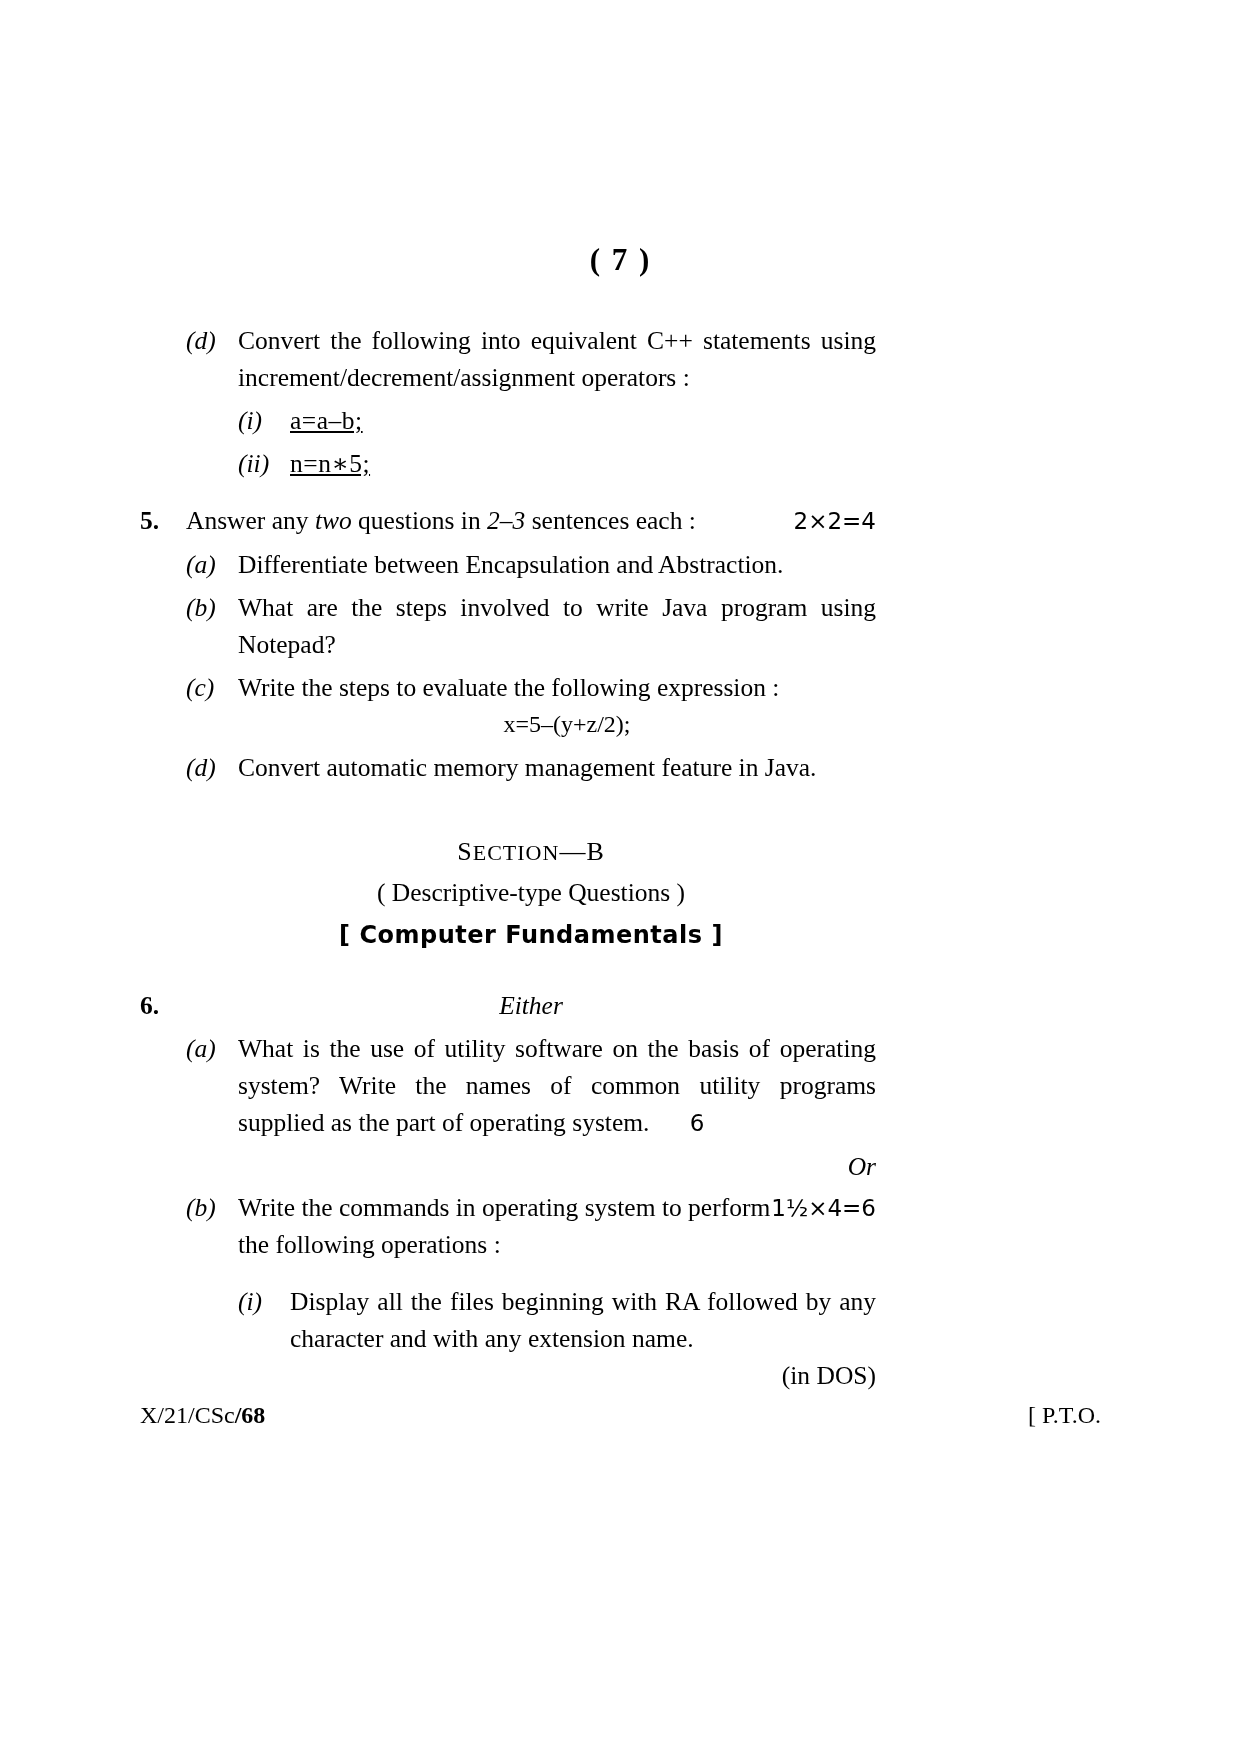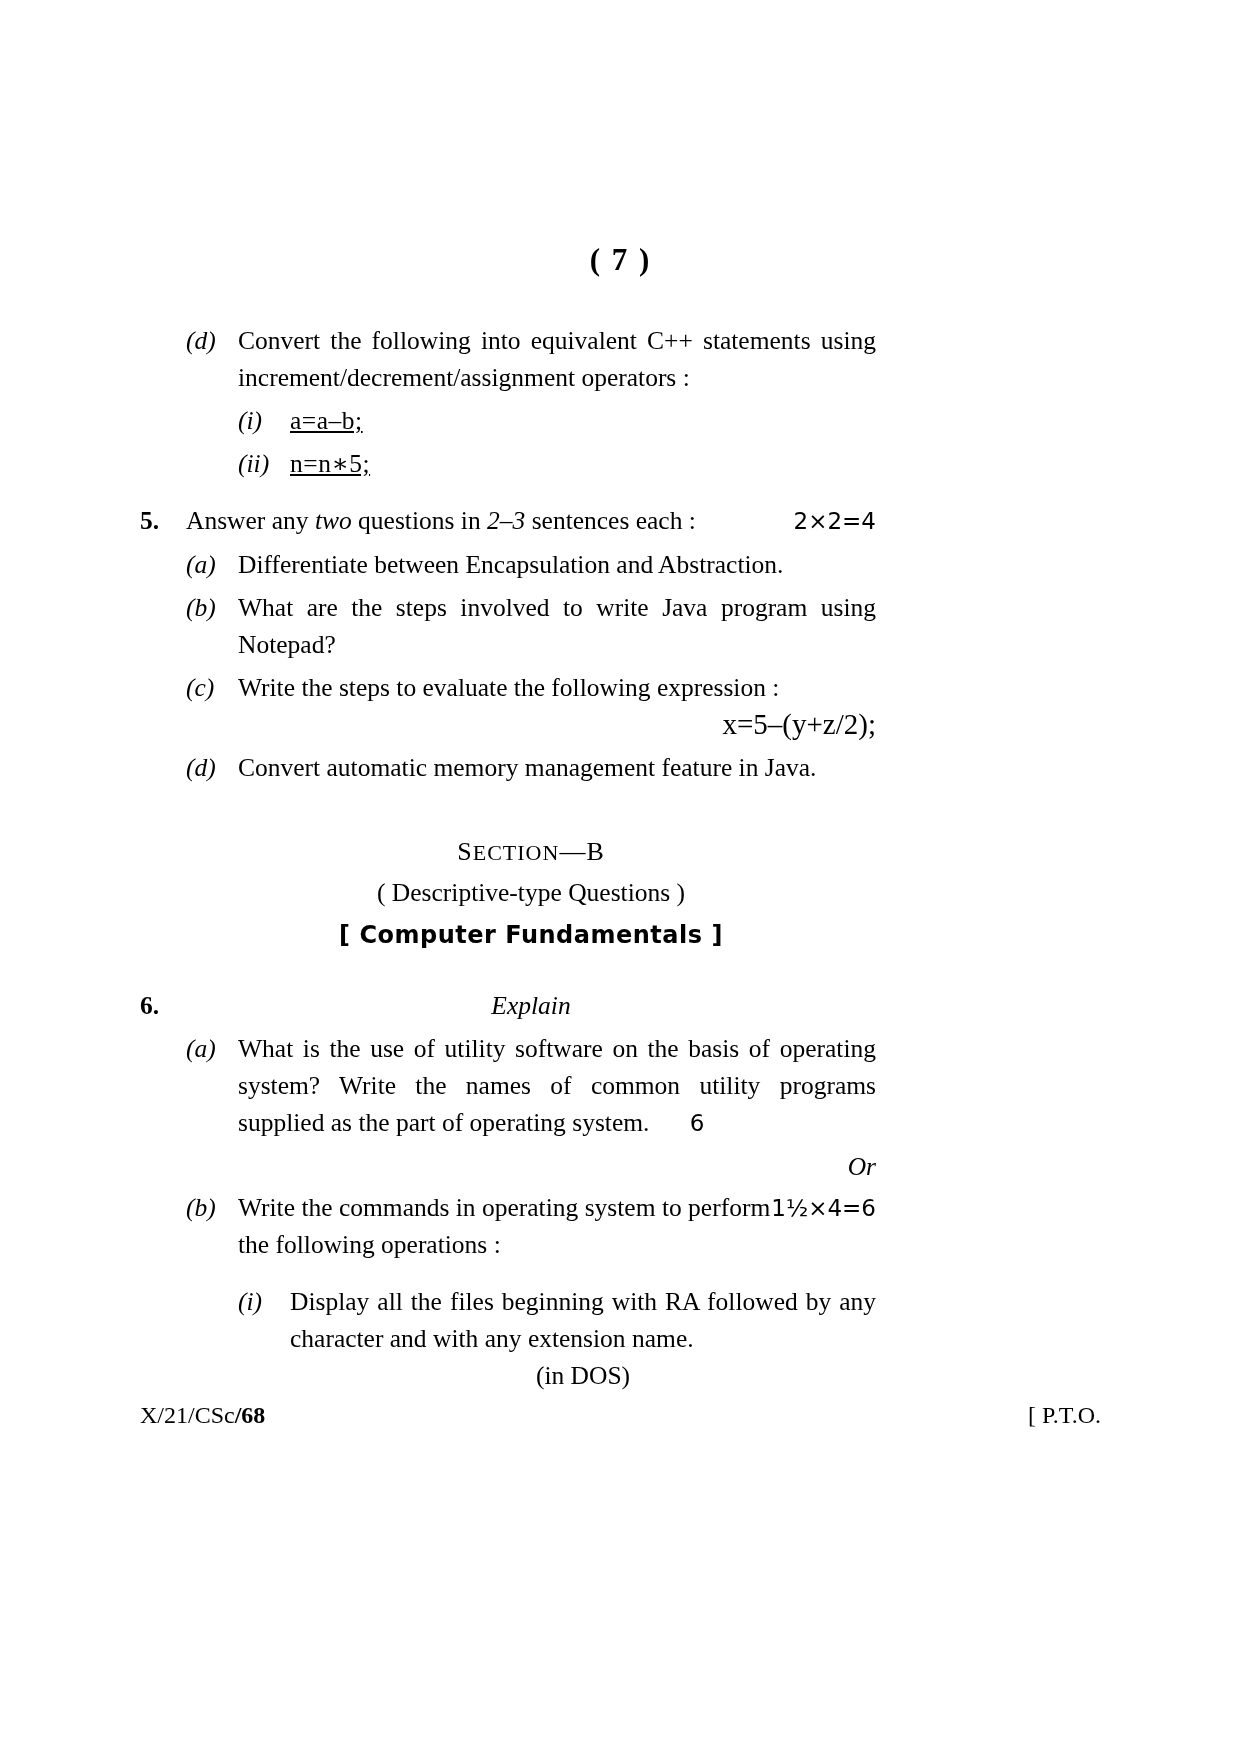--- a/index.html
+++ b/index.html
@@ -84,22 +84,22 @@
 
   
   .mathline {
     font-size: 25.5px;
     line-height: 37px;
     letter-spacing: 0.5px;
     text-decoration: underline;
   }
 
   .centered-math {
-    text-align: right;
-    font-size: 29px;
+    text-align: center;
+    font-size: 24px;
     line-height: 37px;
     padding-left: 20px;
   }
 
   
   .marks {
     font-family: "DejaVu Sans", "Liberation Sans", sans-serif;
     font-size: 23px;
     white-space: nowrap;
   }
@@ -141,21 +141,21 @@
     line-height: 37px;
   }
   .or {
     text-align: right;
     font-style: italic;
     font-size: 25.5px;
     line-height: 37px;
     margin: 4px 0;
   }
 
-  .align-right { text-align: center; }
+  .align-right { text-align: right; }
 
   
   .footer {
     position: absolute;
     left: 140px;
     right: 140px;
     top: 1402px;
     display: flex;
     justify-content: space-between;
     font-size: 24px;
@@ -230,21 +230,21 @@
       <div class="section-title"><span>S</span><span class="smallcaps">ECTION</span><span>—B</span></div>
       <div class="section-sub">( Descriptive-type Questions )</div>
       <div class="section-bracket">[ Computer Fundamentals ]</div>
     </div>
 
     <div class="spacer-md"></div>
 
     <div class="row">
       <div class="label q-num">6.</div>
       <div class="body">
-        <div class="either">Explain</div>
+        <div class="either">Either</div>
       </div>
     </div>
 
     <div class="row">
       <div class="label q-let">(a)</div>
       <div class="body justify">
         <span>What is the use of utility software on the basis of operating system? Write the names of common utility programs supplied as the part of operating system.</span>
         <span class="marks" style="padding-left:34px;">6</span>
       </div>
     </div>

